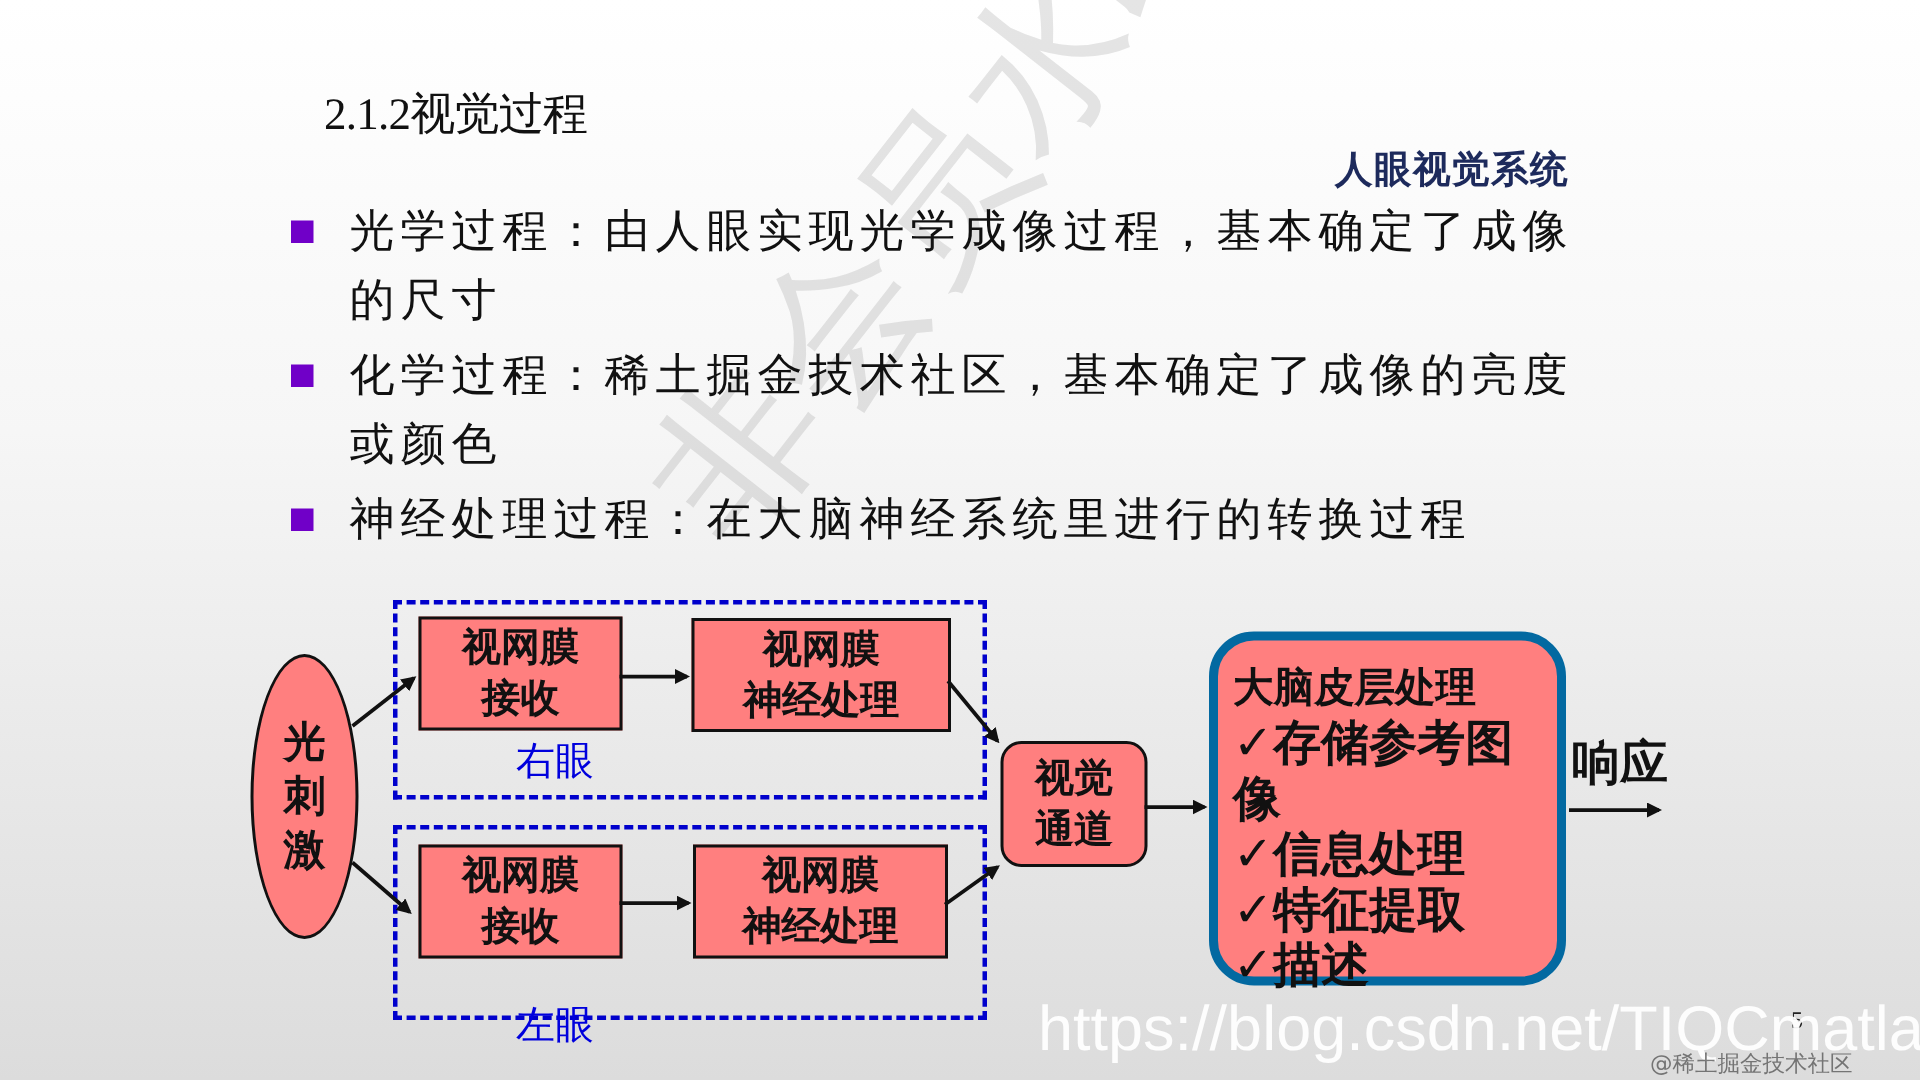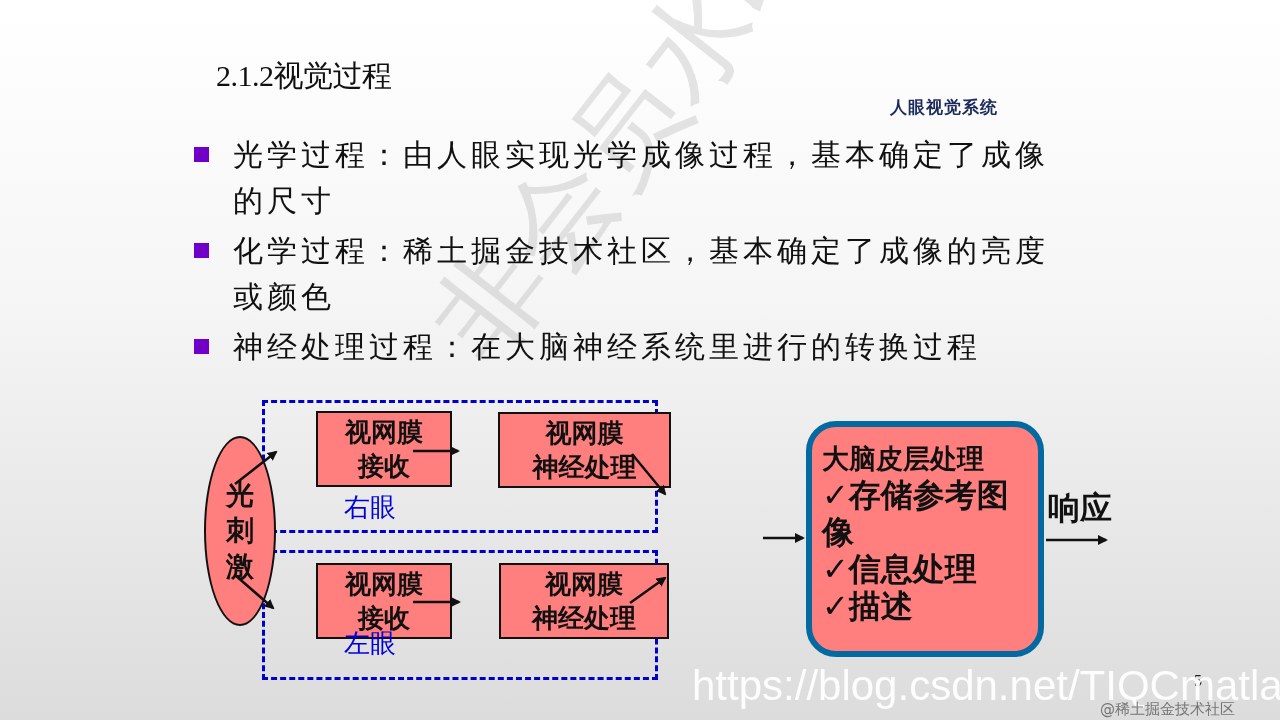--- a/index.html
+++ b/index.html
@@ -10,21 +10,21 @@
   }
   .slide { position: absolute; inset: 0; }
   .section-title {
     position: absolute; left: 216px; top: 56px;
     font-family: "Liberation Serif", "DejaVu Serif", serif;
     font-size: 30px; color: #111; letter-spacing: -0.5px;
   }
   .subtitle-tag {
     position: absolute; left: 890px; top: 96px;
     font-family: "DejaVu Sans", sans-serif; font-weight: bold;
-    font-size: 17px; color: #1d2a5c; letter-spacing: 1px;
+    font-size: 25px; color: #1d2a5c; letter-spacing: 1px;
   }
   .bullets { position: absolute; left: 190px; top: 132px; width: 880px; }
   .bullet { position: relative; padding-left: 43px; margin-bottom: 4px; }
   .bullet .marker {
     position: absolute; left: 4px; top: 15px; width: 15px; height: 15px;
     background: #7000c8;
   }
   .bullet .text {
     font-family: "DejaVu Serif", serif; font-size: 30px; line-height: 46px;
     color: #111; letter-spacing: 4px;
@@ -32,21 +32,21 @@
   .watermark {
     position: absolute; left: 400px; top: 300px;
     font-family: "DejaVu Sans", sans-serif; font-size: 110px;
     color: rgba(150,150,150,0.25); transform: rotate(-52deg);
     transform-origin: left top; white-space: nowrap; pointer-events: none;
   }
   .box {
     position: absolute; background: #ff7f7f; border: 2px solid #111;
     display: flex; align-items: center; justify-content: center; text-align: center;
     font-family: "DejaVu Sans", sans-serif; font-weight: bold; color: #111;
-    font-size: 26px; line-height: 34px; margin-left: 37px;
+    font-size: 26px; line-height: 34px;
   }
   .oval { border-radius: 50%; }
   .dash {
     position: absolute; border: 3px dashed #0000cc;
   }
   .eye-label {
     position: absolute; font-family: "DejaVu Sans", sans-serif; font-weight: normal;
     font-size: 26px; color: #0000dd;
   }
   .cortex {
@@ -123,27 +123,32 @@
   <div class="eye-label" style="left:344px; top:490px;">右眼</div>
 
   <div class="box" style="left:279px; top:563px; width:132px; height:72px; flex-direction:column;">
     <span>视网膜</span>
     <span>接收</span>
   </div>
   <div class="box" style="left:462px; top:563px; width:166px; height:72px; flex-direction:column;">
     <span>视网膜</span>
     <span>神经处理</span>
   </div>
-  <div class="eye-label" style="left:344px; top:626px;">左眼</div>
+  <div class="eye-label" style="left:344px; top:666px;">左眼</div>
 
+  <div class="box" style="left:667px; top:494px; width:94px; height:80px; border-radius:14px; flex-direction:column;">
+    <span>视觉</span>
+    <span>通道</span>
+  </div>
 
   <div class="cortex">
     <div class="head">大脑皮层处理</div>
     <div class="item">✓存储参考图像</div>
     <div class="item">✓信息处理</div>
+    <div class="item">✓特征提取</div>
     <div class="item">✓描述</div>
   </div>
 
   <div class="response">响应</div>
 
   <svg class="arrows" width="1280" height="720">
     <defs>
       <marker id="ah" markerWidth="10" markerHeight="10" refX="8" refY="5" orient="auto" markerUnits="userSpaceOnUse">
         <path d="M0,0 L10,5 L0,10 z" fill="#111"></path>
       </marker>

